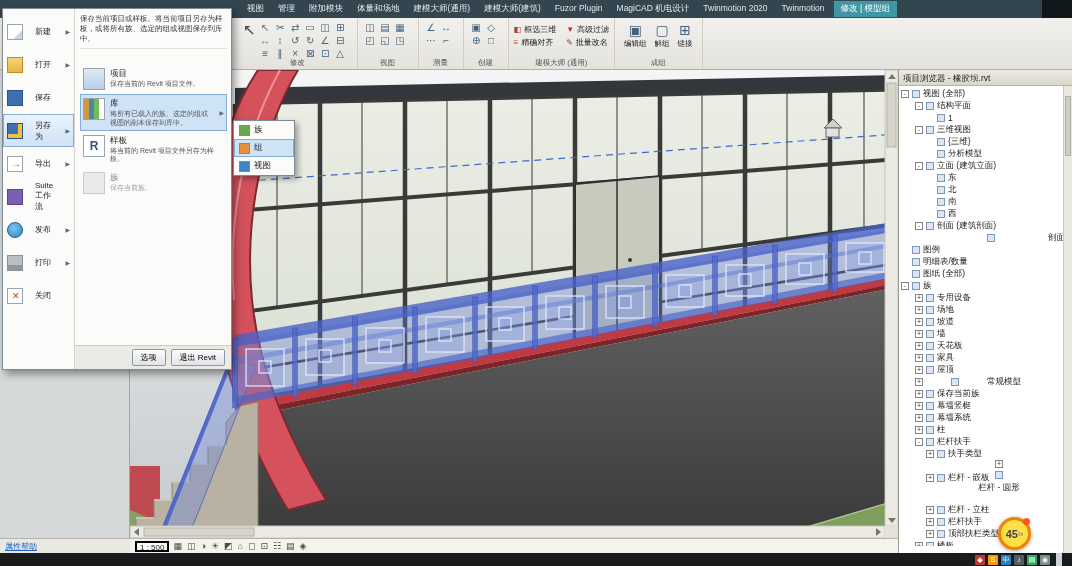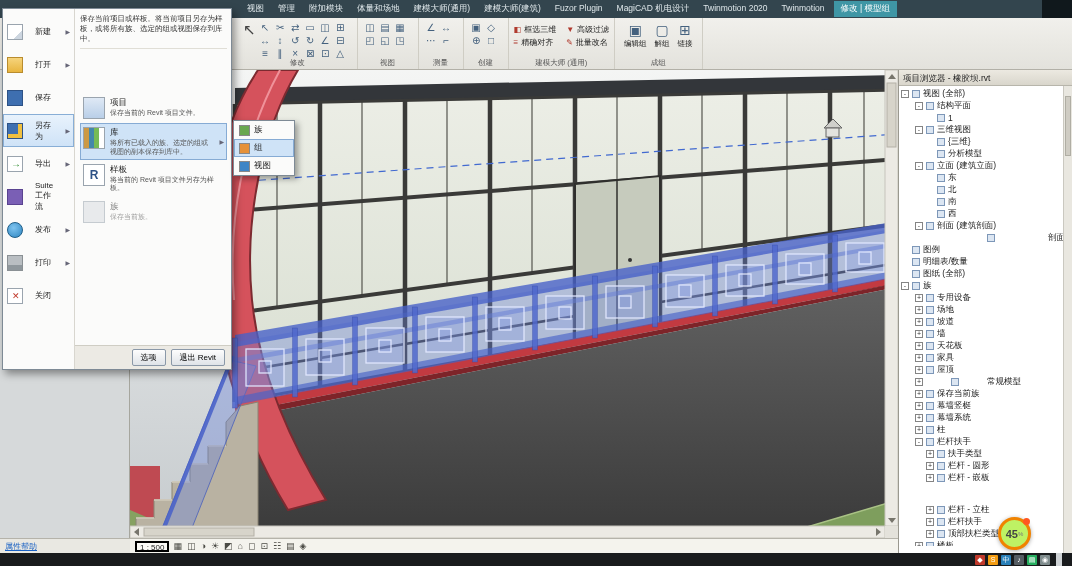--- a/index.html
+++ b/index.html
@@ -52,36 +52,36 @@
   .scale{border:2px solid #000000;background:#fbfaf6;padding:0 3px;line-height:10px;height:11px;cursor:default;}
   .statusleft{position:absolute;left:0;top:538px;width:130px;height:15px;background:#e9e8e2;border-top:1px solid #b5b3aa;
               font-size:8px;color:#1b62c4;text-decoration:underline;padding:2px 0 0 5px;}
 
   
   .taskbar{position:absolute;left:0;top:553px;width:1072px;height:13px;background:#191b1d;display:flex;align-items:center;justify-content:flex-end;padding-right:10px;}
   .tray-ic{width:10px;height:10px;font-size:7px;color:#fff;display:flex;align-items:center;justify-content:center;margin-left:3px;border-radius:1px;cursor:default;}
   .showdesk{width:6px;height:13px;background:#cfd3d6;margin-left:6px;}
 
   
-  .badge{position:absolute;left:998px;top:517px;width:33px;height:33px;border-radius:50%;background:#bef264;
+  .badge{position:absolute;left:998px;top:517px;width:33px;height:33px;border-radius:50%;background:#fde047;
          border:3px solid #f08300;z-index:90;display:flex;align-items:center;justify-content:center;
          box-shadow:0 1px 4px rgba(0,0,0,.35);cursor:pointer;}
   .badge b{font-size:11px;color:#444;}
   .badge i{font-style:normal;font-size:6px;color:#777;}
   .badge::after{content:"";position:absolute;right:-2px;top:-2px;width:7px;height:7px;border-radius:50%;background:#ff5722;}
 
   
   .filemenu{position:absolute;left:2px;top:8px;width:230px;height:362px;z-index:50;background:#fbfbfa;
             border:1px solid #7e8a95;box-shadow:3px 4px 8px rgba(0,0,0,.4);display:flex;}
   .fm-left{width:72px;border-right:1px solid #d8d6cf;padding-top:6px;}
   .fm-item{display:flex;align-items:center;gap:12px;height:33px;padding:0 3px;font-size:8px;cursor:default;border:1px solid transparent;}
   .fm-item.sel{background:linear-gradient(#e8f2fc,#cfe3f7);border-color:#88aed6;}
   .fm-arrow{margin-left:auto;font-size:6px;color:#667;}
   .fm-right{flex:1;padding:5px 4px 28px 5px;position:relative;}
-  .fm-desc{font-size:7.5px;color:#333;line-height:1.3;border-bottom:1px solid #e0ded6;padding-bottom:5px;margin-bottom:44px;}
+  .fm-desc{font-size:7.5px;color:#333;line-height:1.3;border-bottom:1px solid #e0ded6;padding-bottom:5px;margin-bottom:15px;}
   .sm-item{display:flex;gap:5px;padding:3px 2px;border:1px solid transparent;cursor:default;align-items:flex-start;}
   .sm-item.sel{background:#cfe3f7;border-color:#86abd4;}
   .sm-item.dis{opacity:.55;}
   .sm-text{display:flex;flex-direction:column;}
   .sm-title{font-size:8.5px;color:#1a1a1a;}
   .sm-desc{font-size:7px;color:#555;line-height:1.2;}
   .sm-arrow{margin-left:auto;font-size:6px;color:#667;align-self:center;}
   .fm-bottom{position:absolute;left:0;bottom:0;width:100%;height:24px;background:#eceae4;border-top:1px solid #cfcdc4;
              display:flex;align-items:center;justify-content:flex-end;gap:5px;padding-right:6px;}
   .fm-btn{font-size:8px;padding:2px 8px;border:1px solid #8a98a8;border-radius:2px;background:linear-gradient(#fdfdfd,#dfe3e8);cursor:pointer;}
@@ -582,21 +582,21 @@
           <span class="ti"></span>
           <span>栏杆扶手</span>
         </div>
 
         <div class="trow" style="padding-left: 25px;">
           <span class="exp">+</span>
           <span class="ti"></span>
           <span>扶手类型</span>
         </div>
 
-        <div class="trow" style="padding-left: 25px;">
+        <div class="trow" style="padding-left: 25px; flex-direction: column;">
           <span class="exp">+</span>
           <span class="ti"></span>
           <span>栏杆 - 圆形</span>
         </div>
 
         <div class="trow" style="padding-left: 25px;">
           <span class="exp">+</span>
           <span class="ti"></span>
           <span>栏杆 - 嵌板</span>
         </div>

